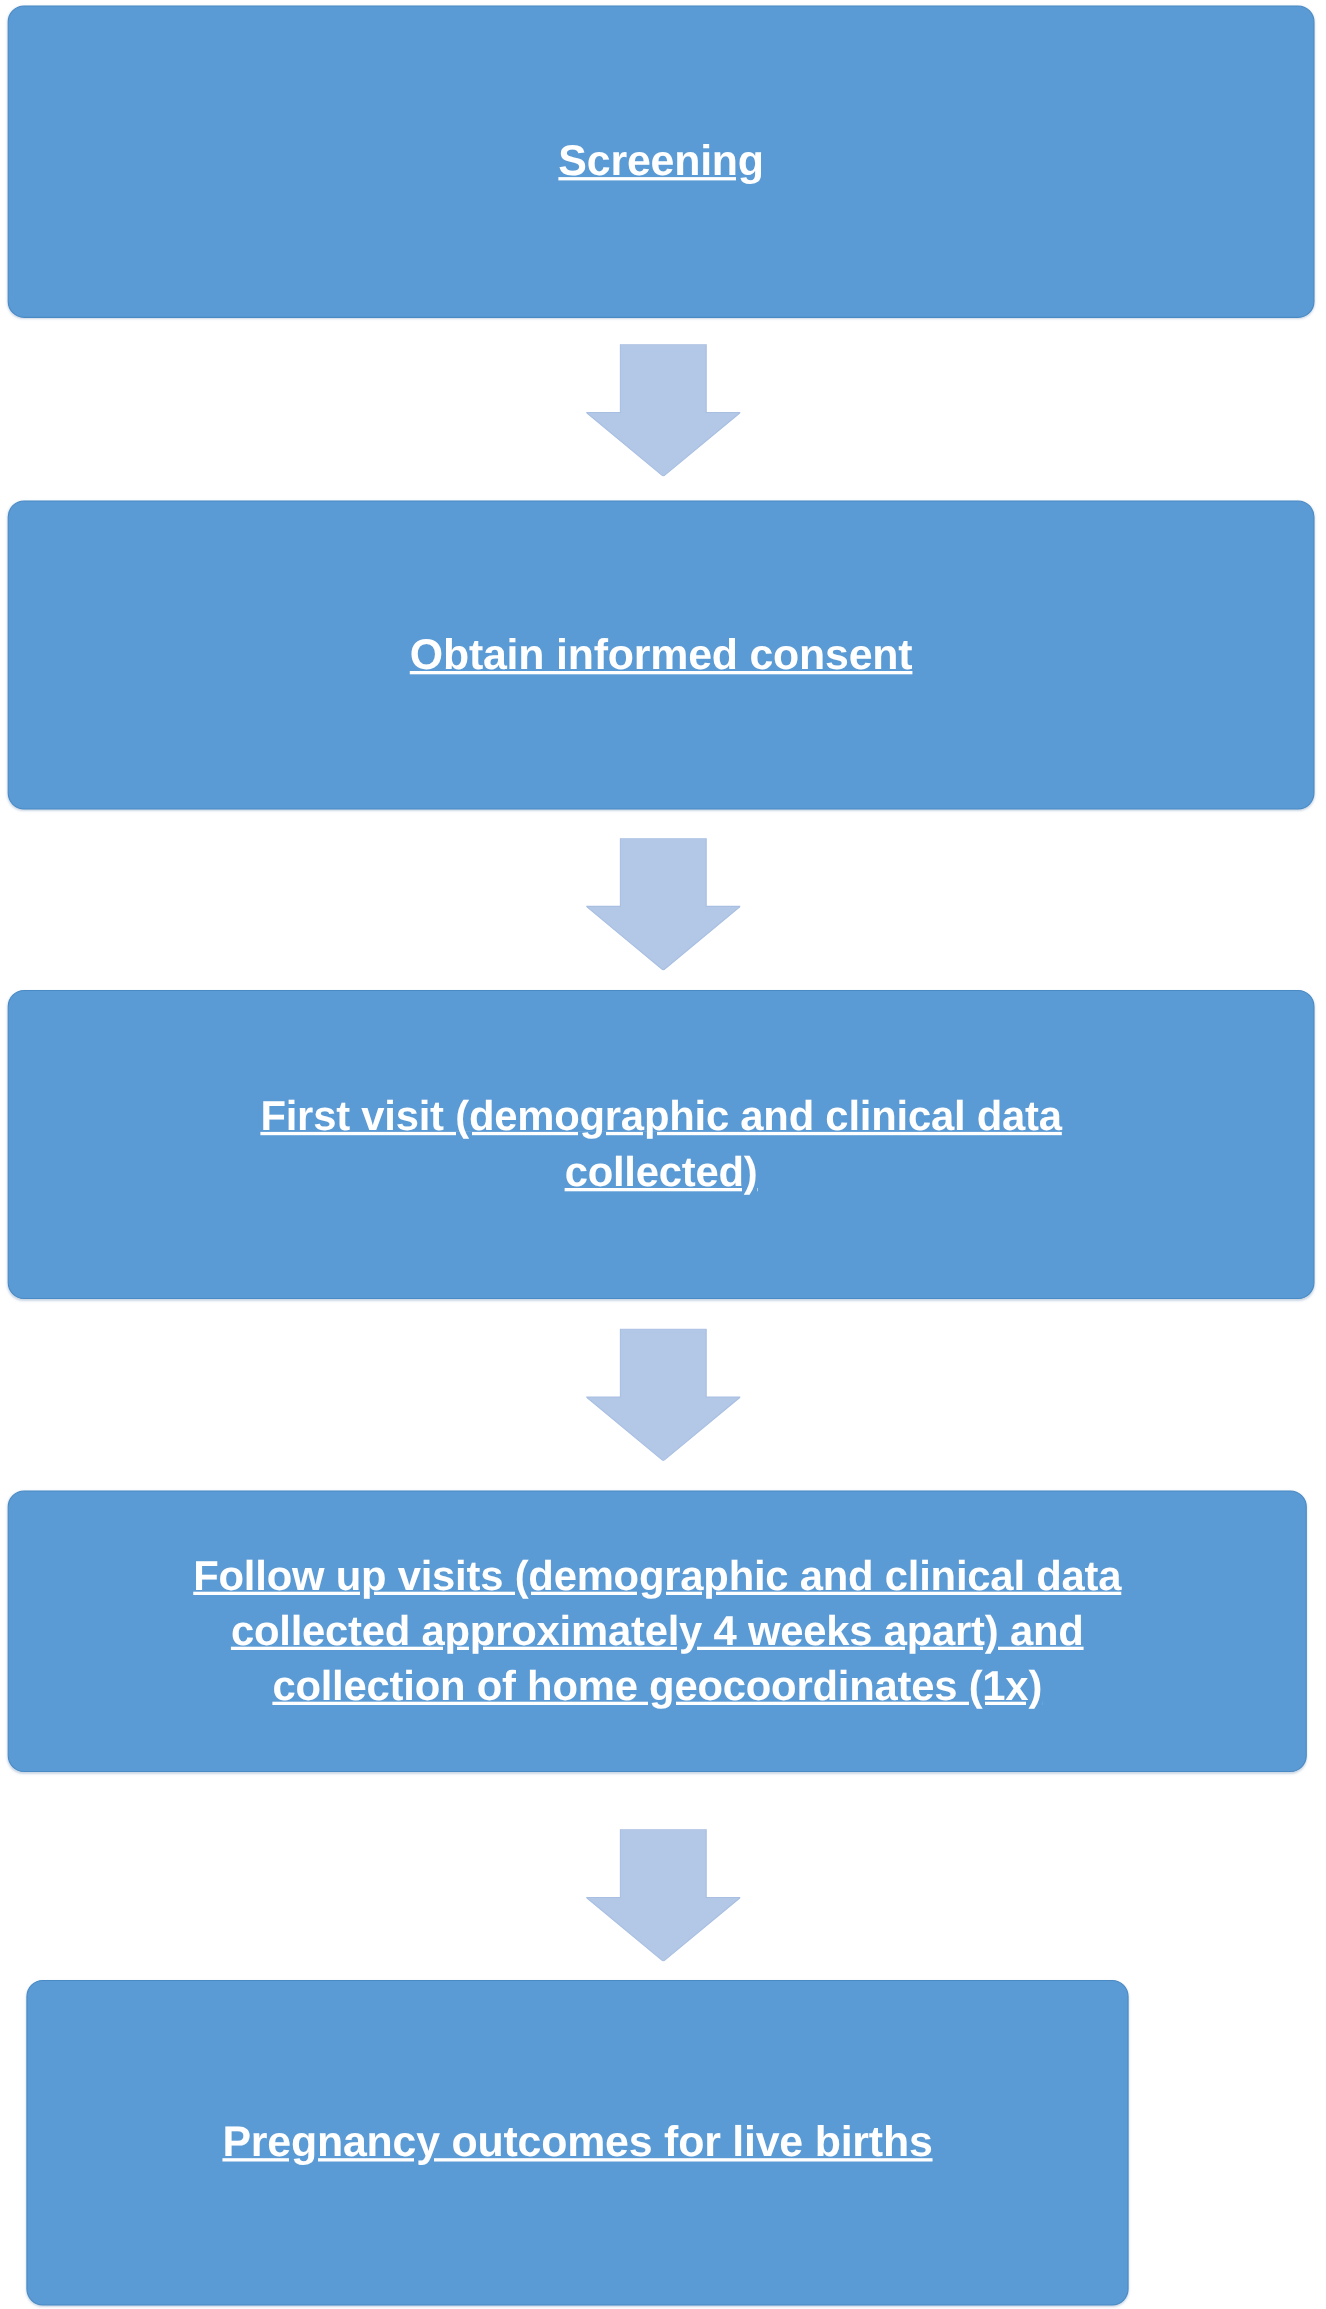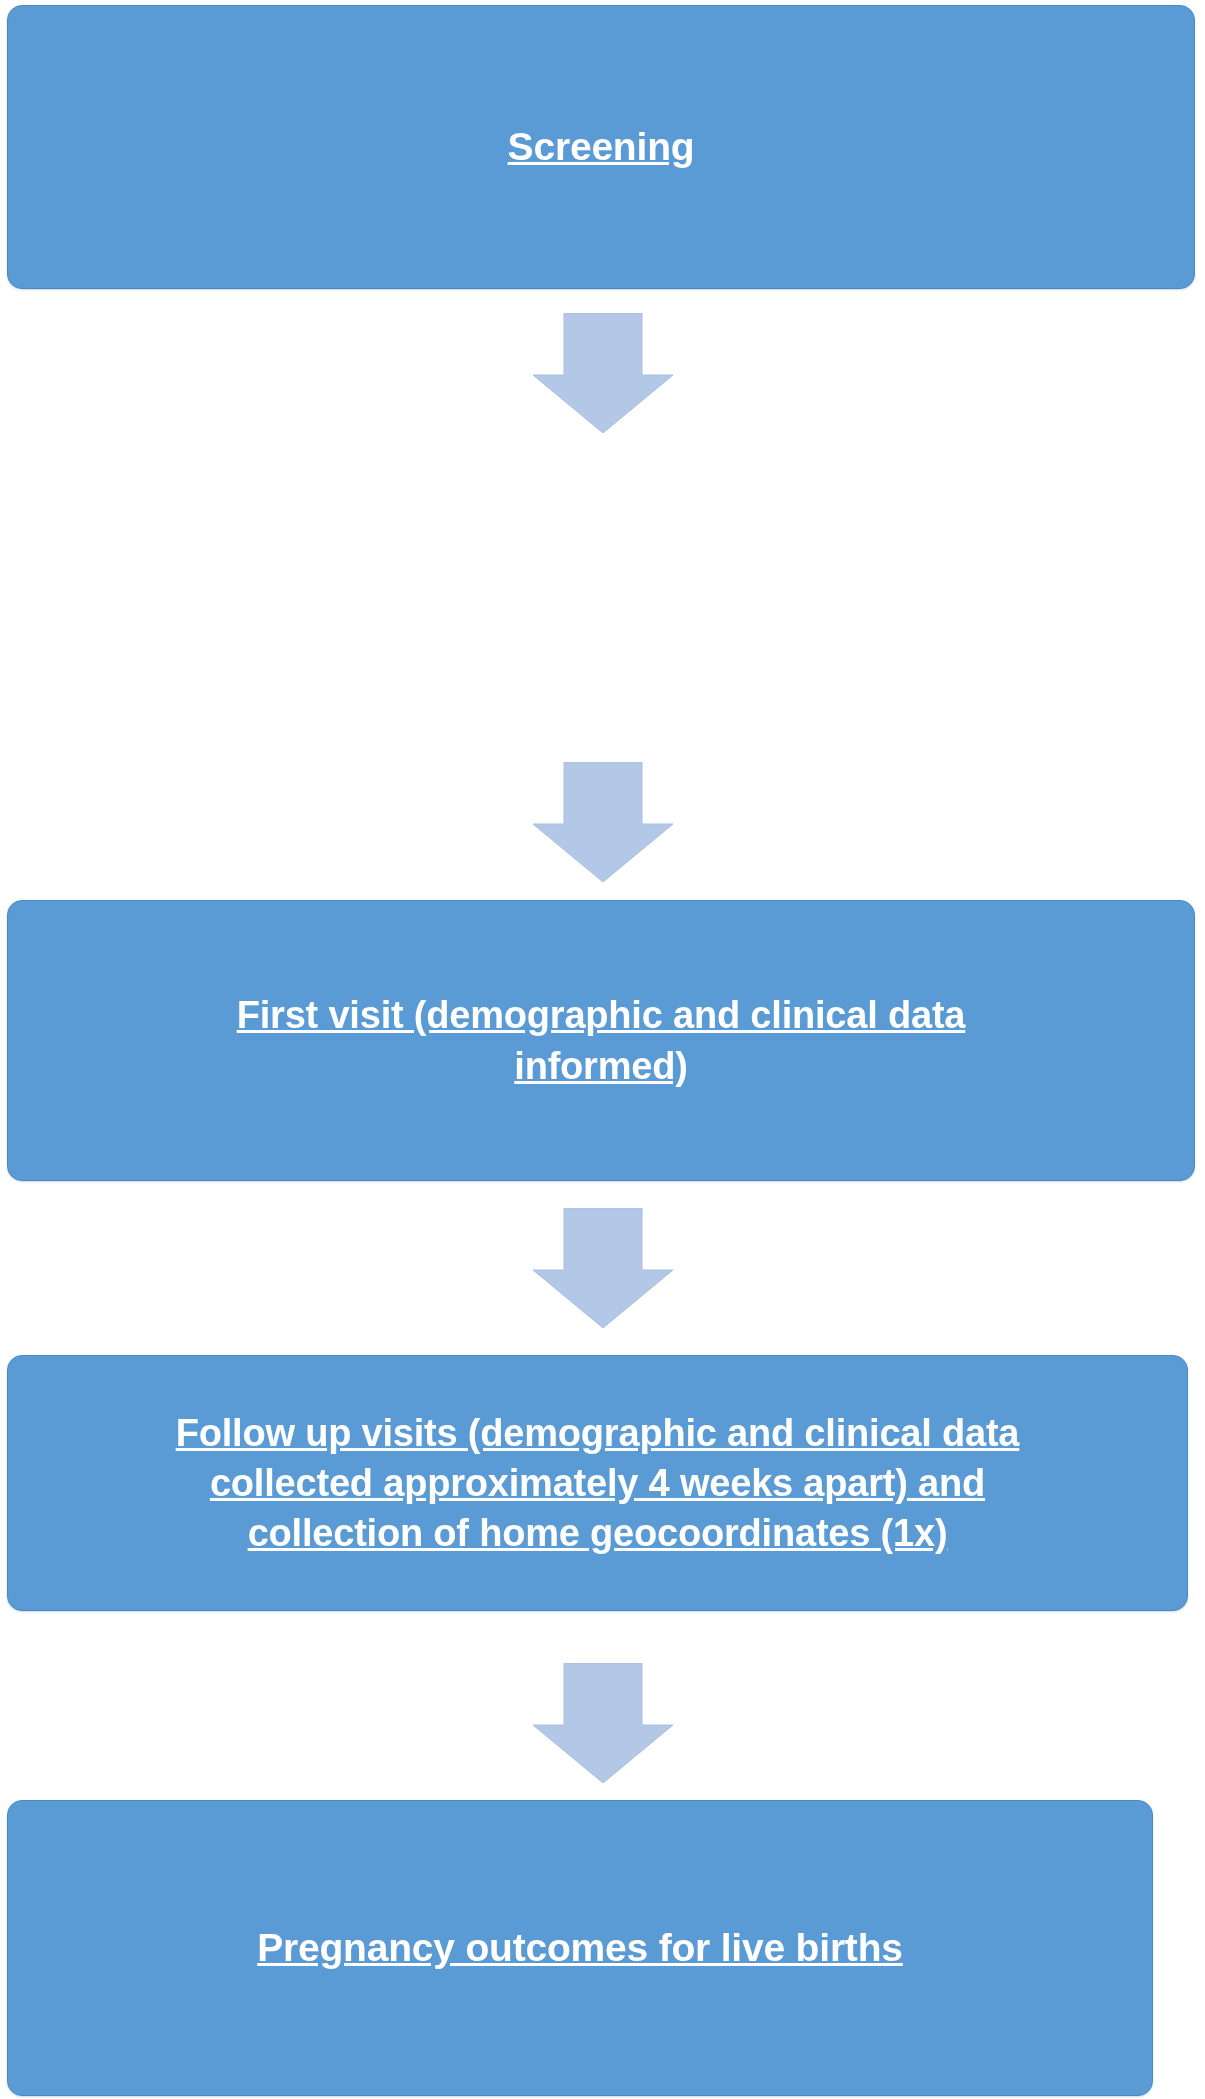--- a/index.html
+++ b/index.html
@@ -43,21 +43,21 @@
     white-space: pre-line;
     padding: 0 14px;
     text-rendering: optimizeLegibility;
     text-decoration: underline;
   }
 
   .node.n1 { left: 7px;  top: 5px;    width: 1188px; height: 284px; }
   .node.n2 { left: 7px;  top: 455px;  width: 1188px; height: 281px; }
   .node.n3 { left: 7px;  top: 900px;  width: 1188px; height: 281px; }
   .node.n4 { left: 7px;  top: 1355px; width: 1181px; height: 256px; }
-  .node.n5 { left: 7px;  top: 1800px; width: 1146px; height: 296px; text-align: right; }
+  .node.n5 { left: 24px;  top: 1800px; width: 1002px; height: 296px; text-align: right; }
 
   .node.n3 .node-label,
   .node.n4 .node-label { font-size: 38px; }
 
   
   .arrow {
     position: absolute;
     width: 140px;
     height: 120px;
   }
@@ -76,30 +76,33 @@
   <div class="node n1">
     <span class="node-label">Screening</span>
   </div>
 
   <div class="arrow a1">
     <svg viewBox="0 0 140 120" xmlns="http://www.w3.org/2000/svg" aria-hidden="true">
       <polygon points="31,0 109,0 109,62 140,62 70,120 0,62 31,62" fill="#B3C7E6" stroke="#A8BFE2" stroke-width="1"></polygon>
     </svg>
   </div>
 
+  <div class="node n2">
+    <span class="node-label">Obtain informed consent</span>
+  </div>
 
   <div class="arrow a2">
     <svg viewBox="0 0 140 120" xmlns="http://www.w3.org/2000/svg" aria-hidden="true">
       <polygon points="31,0 109,0 109,62 140,62 70,120 0,62 31,62" fill="#B3C7E6" stroke="#A8BFE2" stroke-width="1"></polygon>
     </svg>
   </div>
 
   <div class="node n3">
     <span class="node-label">First visit (demographic and clinical data
-informed)</span>
+collected)</span>
   </div>
 
   <div class="arrow a3">
     <svg viewBox="0 0 140 120" xmlns="http://www.w3.org/2000/svg" aria-hidden="true">
       <polygon points="31,0 109,0 109,62 140,62 70,120 0,62 31,62" fill="#B3C7E6" stroke="#A8BFE2" stroke-width="1"></polygon>
     </svg>
   </div>
 
   <div class="node n4">
     <span class="node-label">Follow up visits (demographic and clinical data

